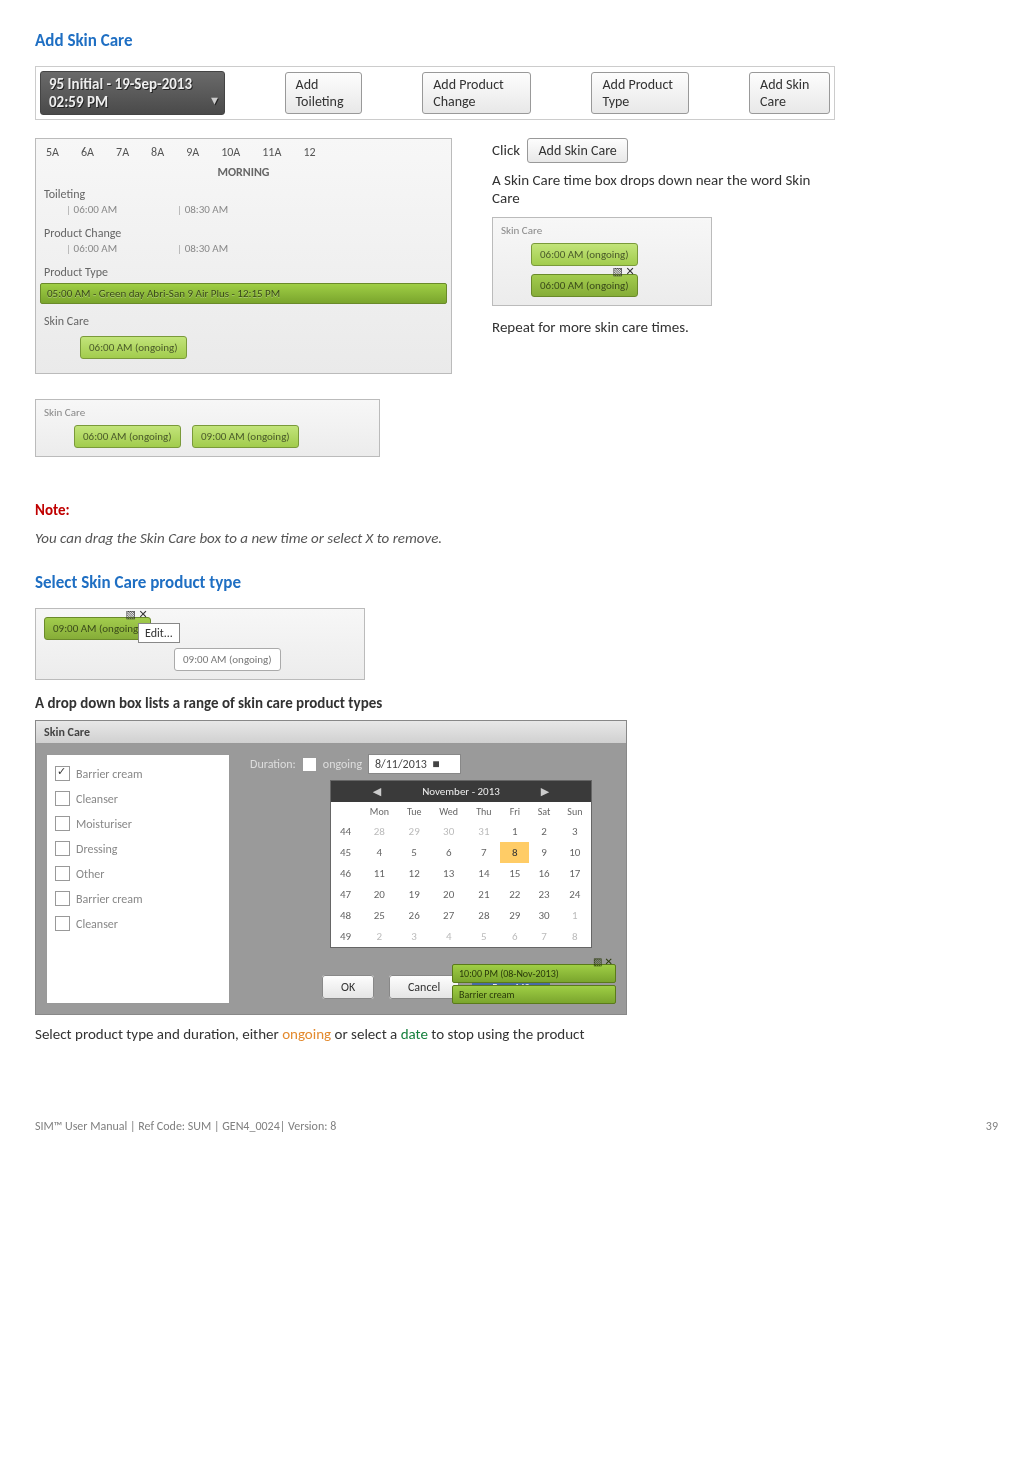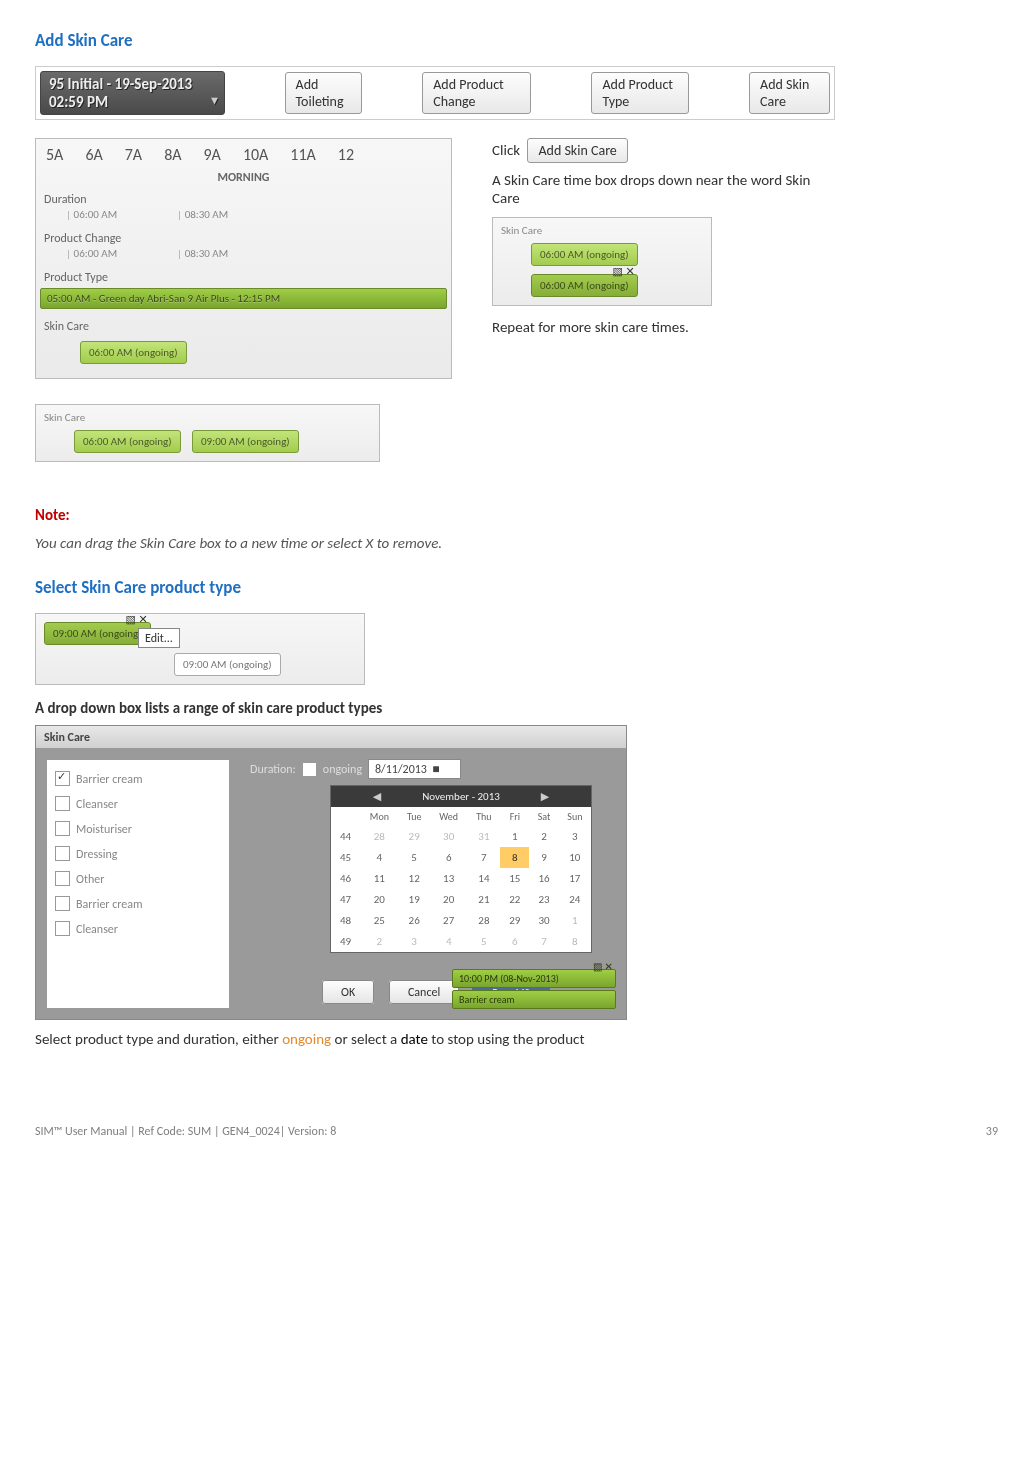--- a/index.html
+++ b/index.html
@@ -63,21 +63,21 @@
     border: 1px solid #bbb;
     background: linear-gradient(#f7f7f7, #eaeaea);
     font-size: 12px;
     color: #666;
   }
   .panel-head {
     display: flex;
     gap: 22px;
     padding: 6px 10px;
     color: #555;
-    font-size: 16px;
+    font-size: 12px;
   }
   .panel-morning {
     text-align: center;
     font-weight: bold;
     color: #666;
     font-size: 12px;
     padding-bottom: 6px;
   }
   .rowlabel {
     padding: 2px 8px;
@@ -310,21 +310,21 @@
   .footer {
     margin-top: 70px;
     display: flex;
     justify-content: space-between;
     color: #808080;
     font-size: 12px;
     border-top: 0px solid #ccc;
     padding-top: 6px;
   }
   .ongoing-word { color: #E38A2E; }
-  .date-word { color: #000000; }
+  .date-word { color: #15803d; }
 </style>
 </head>
 <body>
 
 
 
 <div class="heading-blue">Add Skin Care</div>
 
 <div class="toolbar">
   <div class="dropdown-dark">95 Initial - 19-Sep-2013 02:59 PM</div>
@@ -340,21 +340,21 @@
       <span>5A</span>
       <span>6A</span>
       <span>7A</span>
       <span>8A</span>
       <span>9A</span>
       <span>10A</span>
       <span>11A</span>
       <span>12</span>
     </div>
     <div class="panel-morning">MORNING</div>
-    <div class="rowlabel">Duration</div>
+    <div class="rowlabel">Toileting</div>
     <div class="rowtimes">
       <span>06:00 AM</span>
       <span>08:30 AM</span>
     </div>
     <div class="rowlabel">Product Change</div>
     <div class="rowtimes">
       <span>06:00 AM</span>
       <span>08:30 AM</span>
     </div>
     <div class="rowlabel">Product Type</div>

